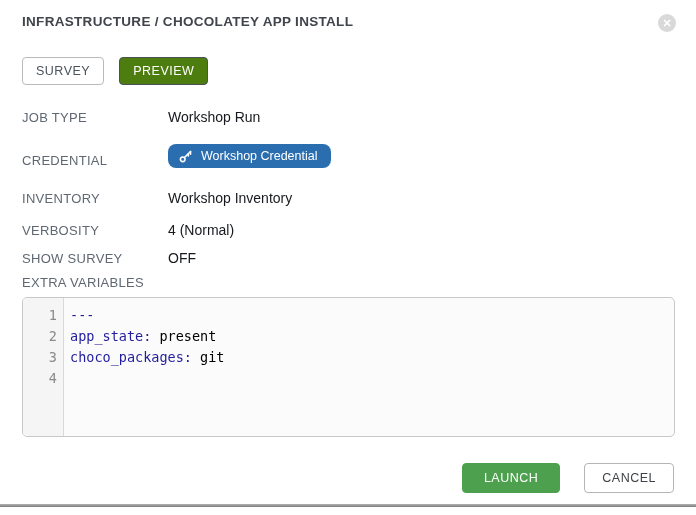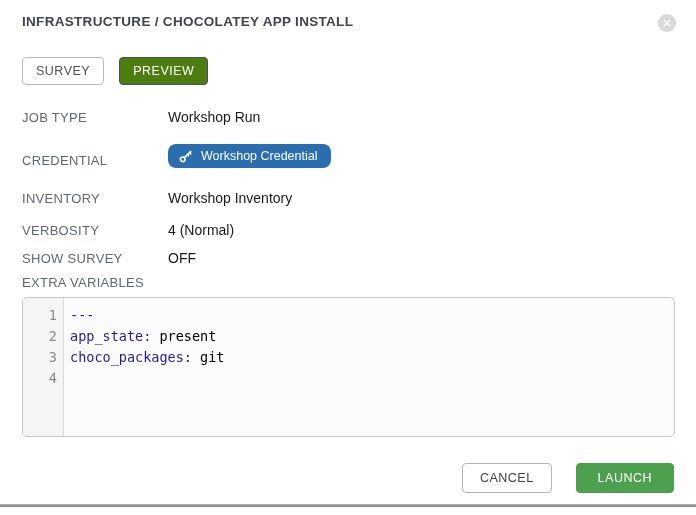--- a/index.html
+++ b/index.html
@@ -165,19 +165,19 @@
     </div>
     <div class="code">
       <div class="code-line"><span class="tok-key">---</span><span class="tok-plain"></span></div>
       <div class="code-line"><span class="tok-key">app_state:</span><span class="tok-plain"> present</span></div>
       <div class="code-line"><span class="tok-key">choco_packages:</span><span class="tok-plain"> git</span></div>
       <div class="code-line"><span class="tok-key"></span><span class="tok-plain"></span></div>
     </div>
   </div>
 
   <div class="footer">
+    <button class="btn btn-launch">LAUNCH</button>
     <button class="btn btn-cancel">CANCEL</button>
-    <button class="btn btn-launch">LAUNCH</button>
   </div>
 
   <div class="window-edge"></div>
 
 </div>
 
 </body></html>

